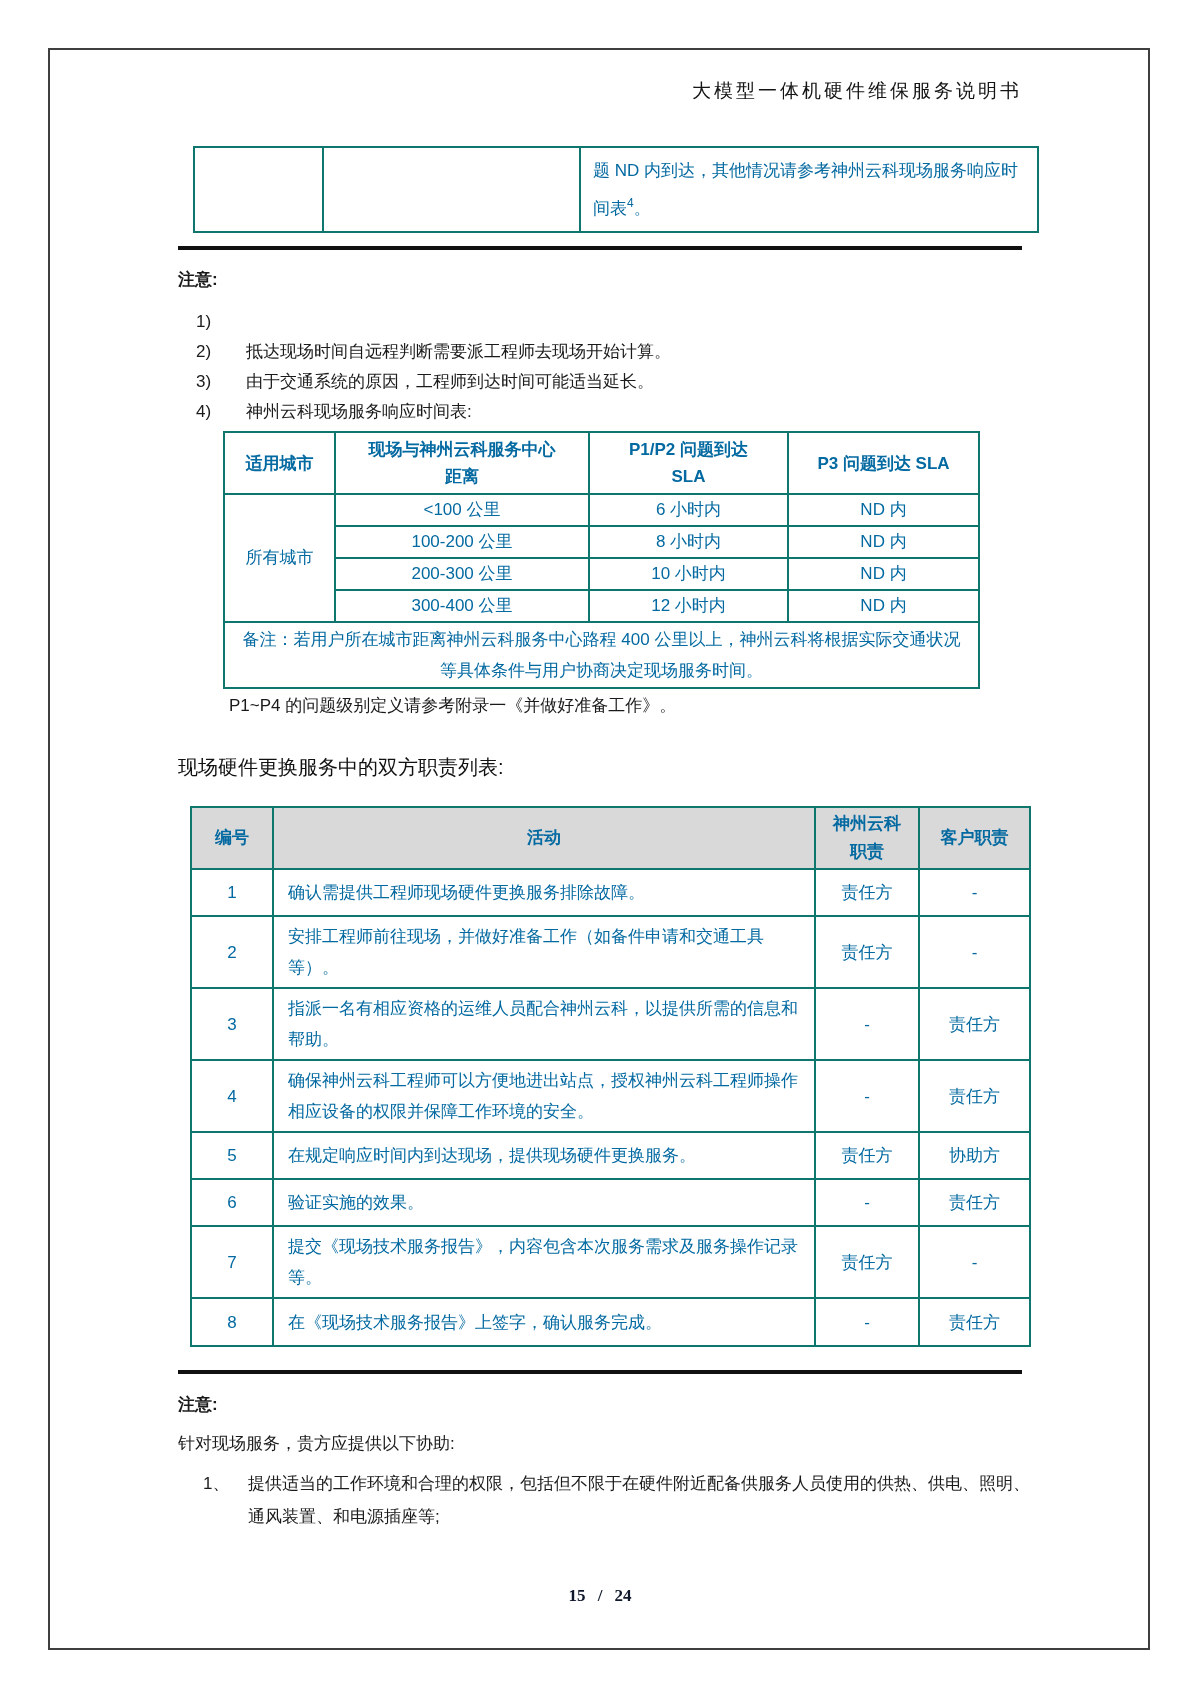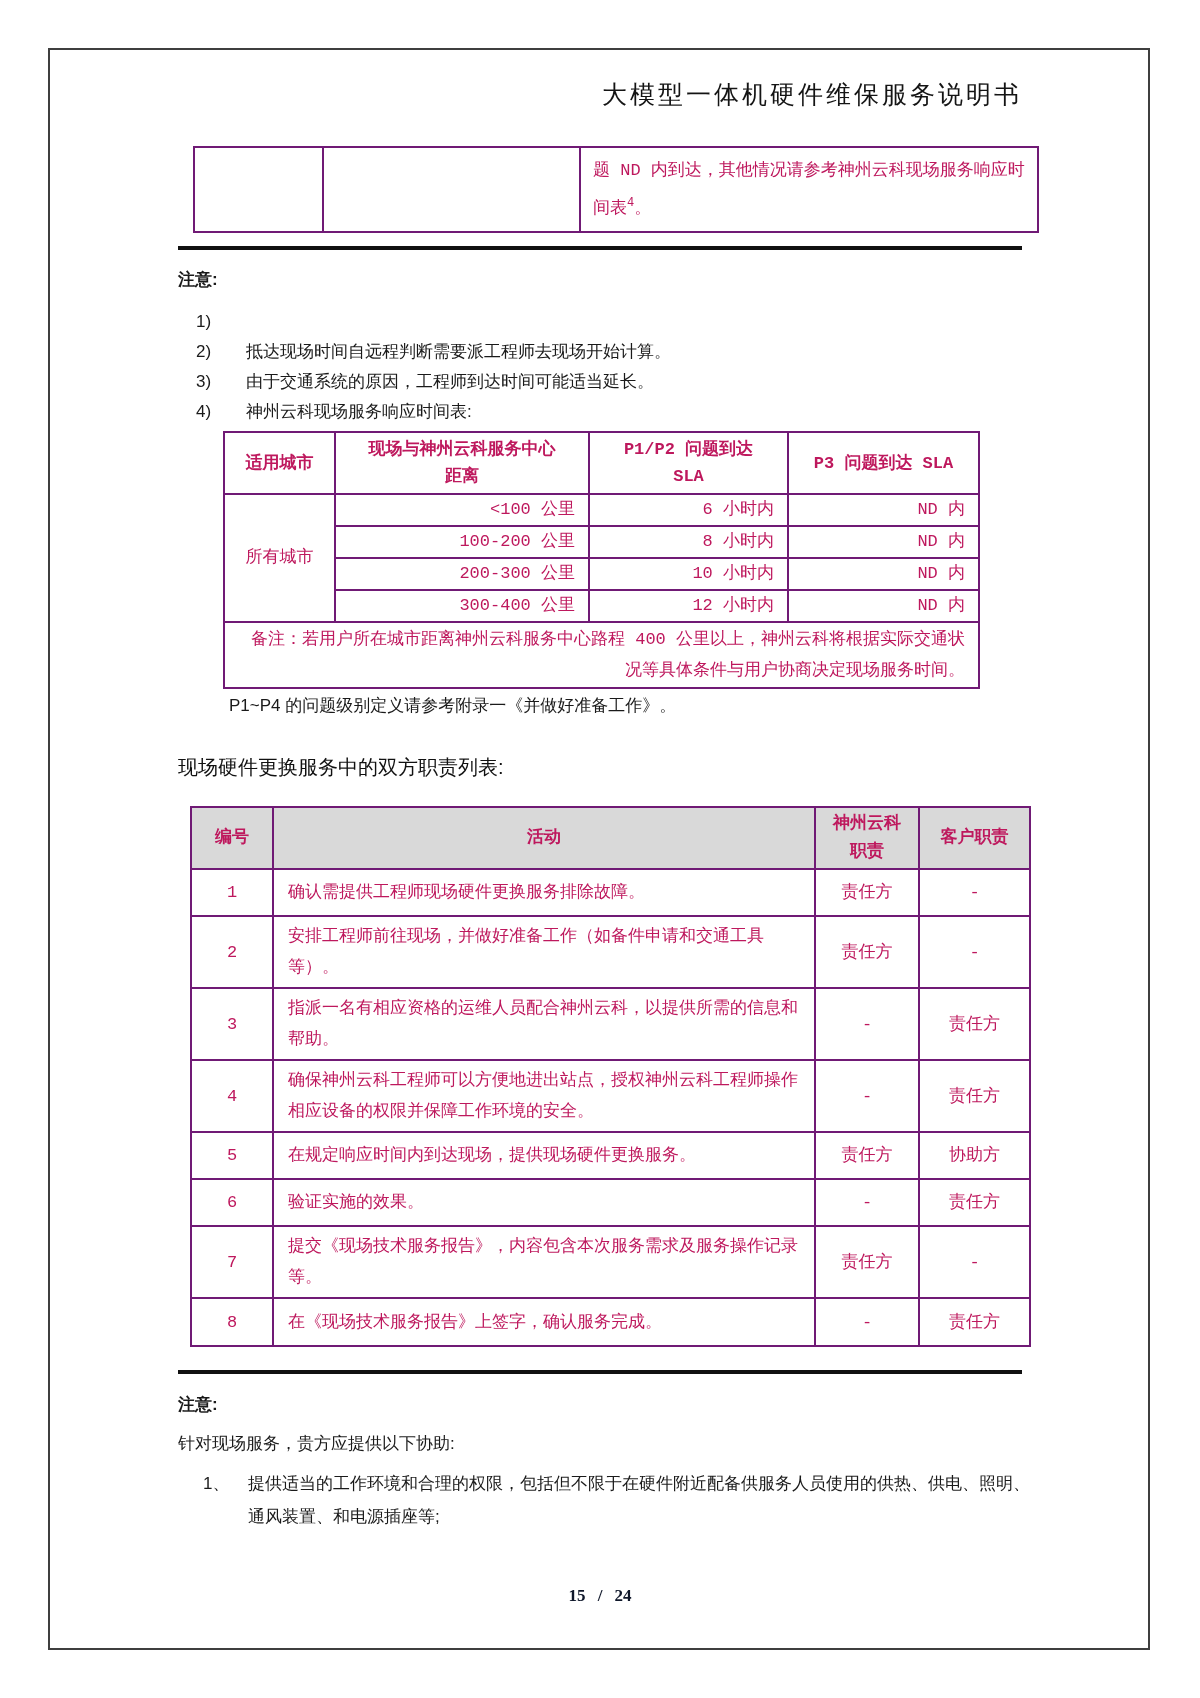--- a/index.html
+++ b/index.html
@@ -10,24 +10,24 @@
     -webkit-font-smoothing:antialiased;
   }
   .abs{position:absolute;}
   .page-border{
     left:48px;top:48px;width:1098px;height:1598px;
     border:2px solid #3f3f3f;
   }
   .header-title{
     left:0;top:78px;width:1022px;text-align:right;
     font-family:"Liberation Serif","DejaVu Serif",serif;
-    font-size:25px;letter-spacing:3px;color:#141414;
+    font-size:19px;letter-spacing:3px;color:#141414;
   }
   table{border-collapse:collapse;table-layout:fixed;}
-  td,th{border:2px solid #701a75;font-size:17px;color:#be185d;overflow:hidden;font-family:Liberation Mono, monospace;}
+  td,th{border:2px solid #0f766e;font-size:17px;color:#0369a1;overflow:hidden;}
 
   
   .t1{left:193px;top:146px;}
   .t1 td{vertical-align:top;}
   .t1 .c3{padding:6px 12px;line-height:33px;text-align:left;}
   sup{font-size:12px;}
 
   .rule{left:178px;width:844px;height:4px;background:#111;}
   .rule1{top:246px;}
   .rule2{top:1370px;}
@@ -36,21 +36,21 @@
   .nl1{left:178px;top:268px;}
   .nl2{left:178px;top:1393px;}
 
   .toplist{left:196px;top:307px;width:830px;}
   .toplist .li{display:flex;line-height:30px;font-size:17px;}
   .toplist .num{width:50px;flex:0 0 50px;}
 
   
   .t2{left:223px;top:431px;}
   .t2 th{font-weight:bold;text-align:center;vertical-align:middle;line-height:27px;padding:3px 4px;}
-  .t2 td{text-align:right;vertical-align:middle;padding:0 13px;line-height:30px;}
+  .t2 td{text-align:center;vertical-align:middle;padding:0 13px;line-height:30px;}
   .t2 td.city{text-align:center;padding:12px;}
   .t2 .hdr{height:61px;}
   .t2 .r{height:32px;}
   .t2 .remark{height:64px;line-height:31px;padding:0 13px;}
   .wrapbox{display:inline-block;}
 
   .p-note{left:229px;top:694px;font-size:17px;}
   .section-heading{left:178px;top:754px;font-size:20px;color:#111;}
 
   

